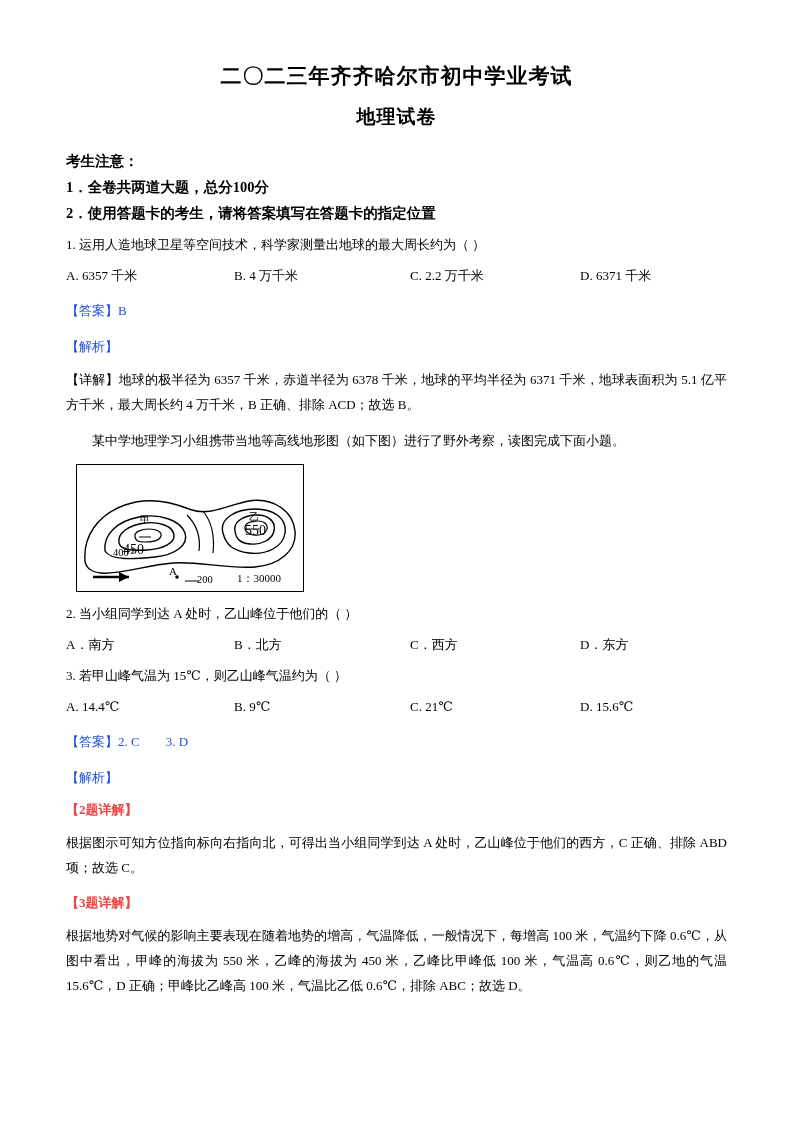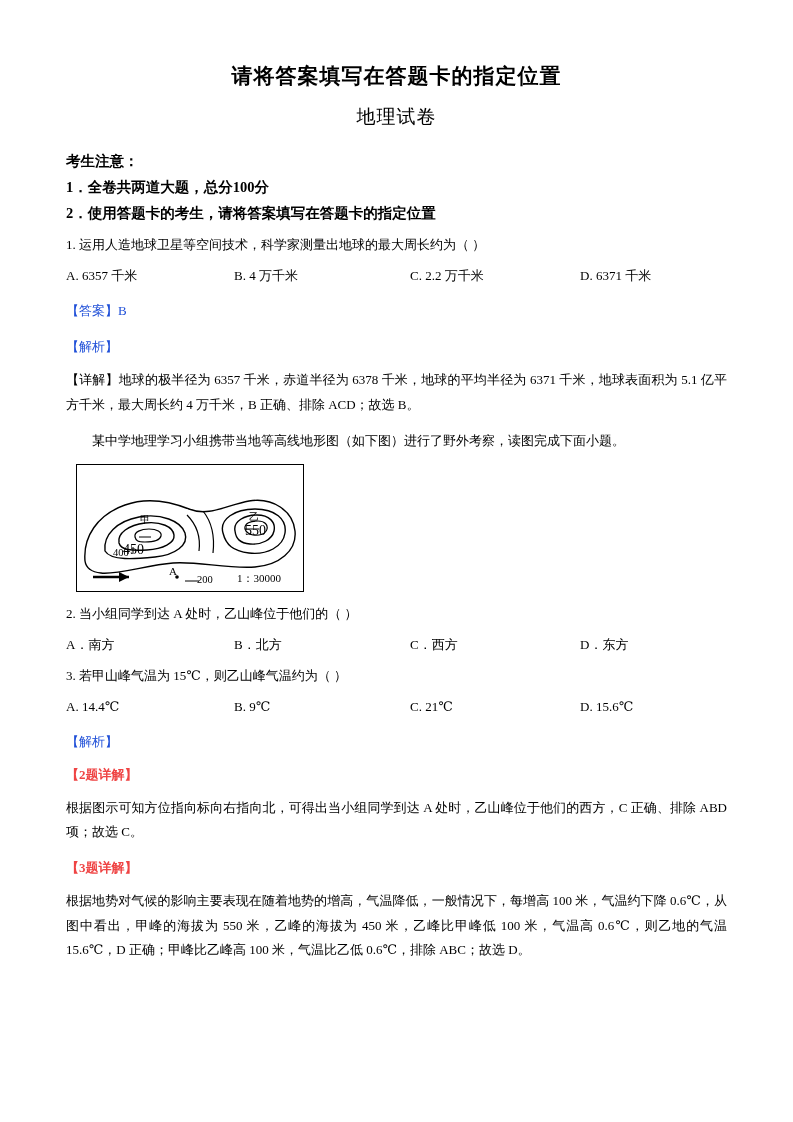--- a/index.html
+++ b/index.html
@@ -25,21 +25,21 @@
   .title {
     text-align: center;
     font-size: 21px;
     font-weight: bold;
     margin-top: 62px;
     letter-spacing: 1px;
   }
   .subtitle {
     text-align: center;
     font-size: 19px;
-    font-weight: normal;
+    font-weight: bold;
     margin-top: 14px;
     letter-spacing: 1px;
   }
   .notice-head {
     font-size: 14.5px;
     font-weight: bold;
     margin-top: 22px;
   }
   .notice-line {
     font-size: 14.5px;
@@ -102,21 +102,21 @@
     background: #fff;
   }
   .small { font-size: 11px; }
   .nowrap { white-space: nowrap; }
 </style>
 </head>
 <body>
 
 <div class="page">
 
-  <div class="title">请将答案填写在答题卡的指定位置</div>
+  <div class="title">二〇二三年齐齐哈尔市初中学业考试</div>
   <div class="subtitle">地理试卷</div>
 
   <div class="notice-head">考生注意：</div>
   <div class="notice-line">1．全卷共两道大题，总分100分</div>
   <div class="notice-line">2．使用答题卡的考生，请将答案填写在答题卡的指定位置</div>
 
   <div class="q">1. 运用人造地球卫星等空间技术，科学家测量出地球的最大周长约为（    ）</div>
   <div class="opts">
     <span class="o opt1">A. 6357 千米</span>
     <span class="o opt2">B. 4 万千米</span>
@@ -186,20 +186,23 @@
   </div>
 
   <div class="q">3. 若甲山峰气温为 15℃，则乙山峰气温约为（    ）</div>
   <div class="opts">
     <span class="o opt1">A. 14.4℃</span>
     <span class="o opt2">B. 9℃</span>
     <span class="o opt3">C. 21℃</span>
     <span class="o opt4">D. 15.6℃</span>
   </div>
 
+  <div class="blue">
+    <span>【答案】</span><span>2. C　　3. D</span>
+  </div>
   <div class="blue">【解析】</div>
 
   <div class="expl-head">【2题详解】</div>
   <div class="expl">根据图示可知方位指向标向右指向北，可得出当小组同学到达 A 处时，乙山峰位于他们的西方，C 正确、排除 ABD 项；故选 C。</div>
 
   <div class="expl-head">【3题详解】</div>
   <div class="expl">根据地势对气候的影响主要表现在随着地势的增高，气温降低，一般情况下，每增高 100 米，气温约下降 0.6℃，从图中看出，甲峰的海拔为 550 米，乙峰的海拔为 450 米，乙峰比甲峰低 100 米，气温高 0.6℃，则乙地的气温 15.6℃，D 正确；甲峰比乙峰高 100 米，气温比乙低 0.6℃，排除 ABC；故选 D。</div>
 
 </div>
 

